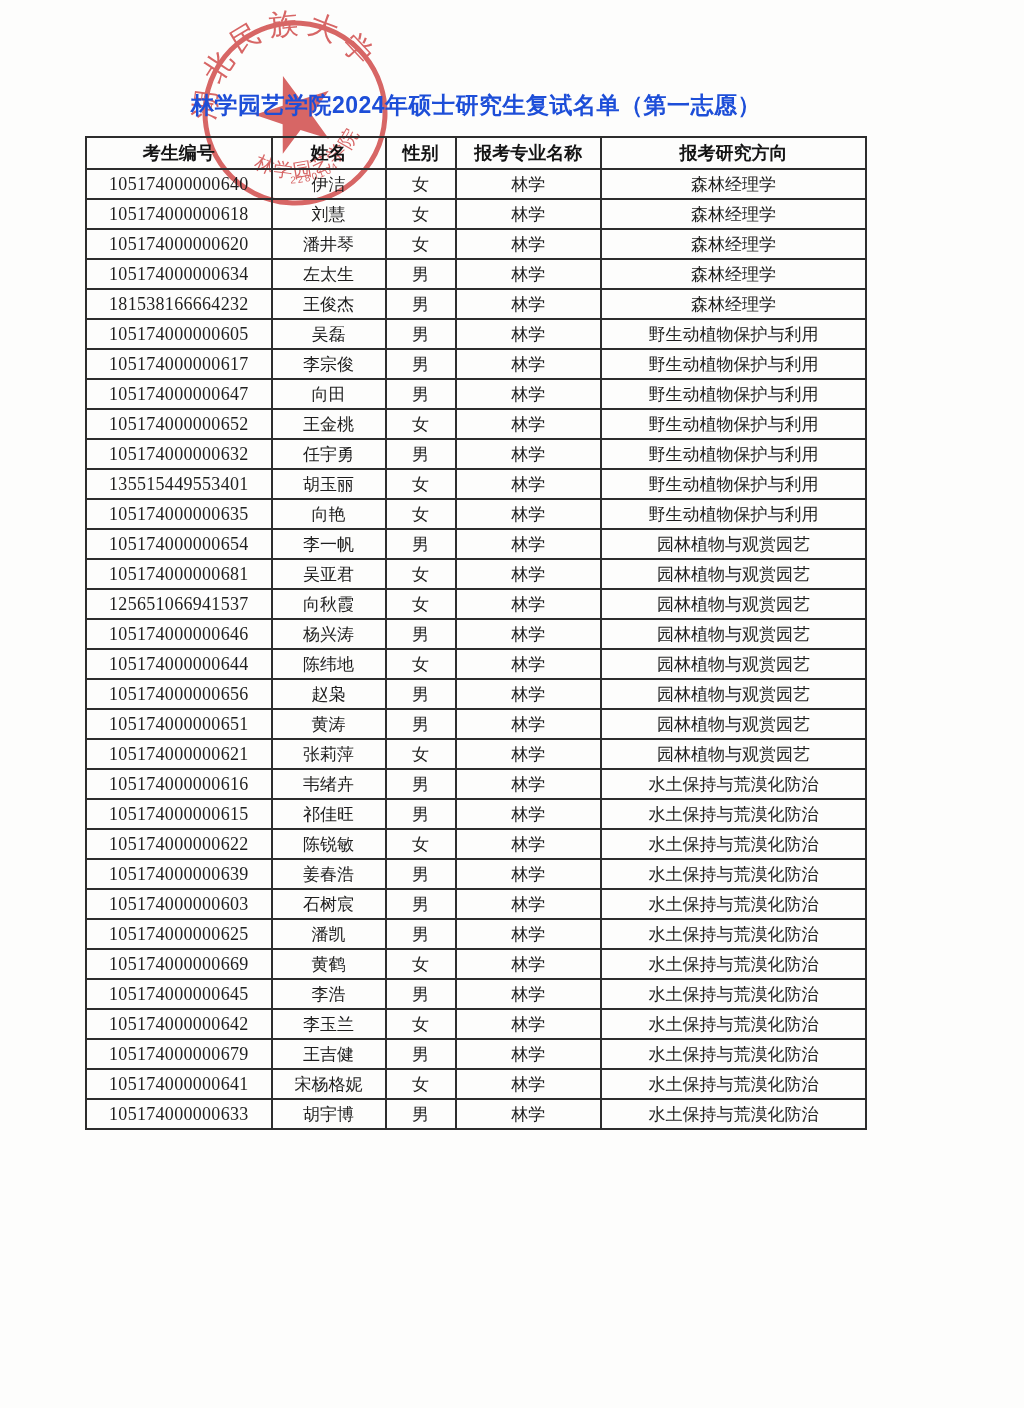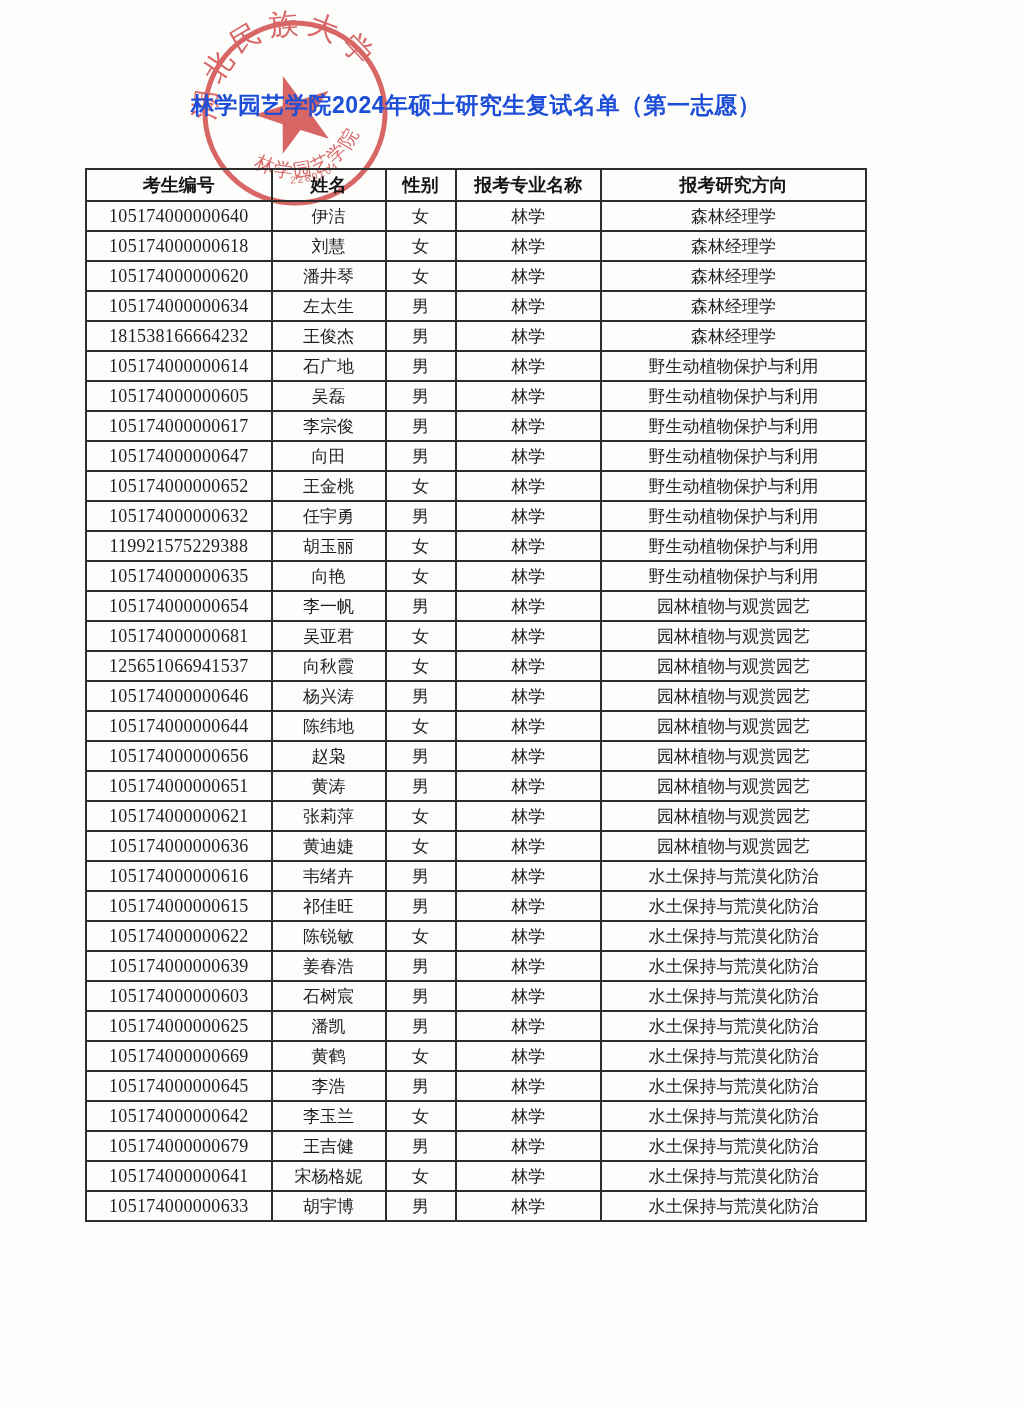--- a/index.html
+++ b/index.html
@@ -32,21 +32,20 @@
     white-space: nowrap;
   }
   .roster-table {
     position: absolute;
     left: 85px;
     top: 136px;
     width: 782px;
     border-collapse: collapse;
     table-layout: fixed;
     background: transparent;
-    margin-top: 32px;
   }
   .roster-table th, .roster-table td {
     border: 2px solid #2d2d2d;
     text-align: center;
     vertical-align: middle;
     padding: 0;
     overflow: hidden;
     white-space: nowrap;
   }
   .roster-table th {
@@ -150,27 +149,20 @@
     <td>森林经理学</td>
   </tr>
         <tr>
     <td class="cell-candidate-id">181538166664232</td>
     <td>王俊杰</td>
     <td>男</td>
     <td>林学</td>
     <td>森林经理学</td>
   </tr>
         <tr>
-    <td class="cell-candidate-id">105174000000614</td>
-    <td>石广地</td>
-    <td>男</td>
-    <td>林学</td>
-    <td>野生动植物保护与利用</td>
-  </tr>
-        <tr>
     <td class="cell-candidate-id">105174000000605</td>
     <td>吴磊</td>
     <td>男</td>
     <td>林学</td>
     <td>野生动植物保护与利用</td>
   </tr>
         <tr>
     <td class="cell-candidate-id">105174000000617</td>
     <td>李宗俊</td>
     <td>男</td>
@@ -192,21 +184,21 @@
     <td>野生动植物保护与利用</td>
   </tr>
         <tr>
     <td class="cell-candidate-id">105174000000632</td>
     <td>任宇勇</td>
     <td>男</td>
     <td>林学</td>
     <td>野生动植物保护与利用</td>
   </tr>
         <tr>
-    <td class="cell-candidate-id">119921575229388</td>
+    <td class="cell-candidate-id">135515449553401</td>
     <td>胡玉丽</td>
     <td>女</td>
     <td>林学</td>
     <td>野生动植物保护与利用</td>
   </tr>
         <tr>
     <td class="cell-candidate-id">105174000000635</td>
     <td>向艳</td>
     <td>女</td>
     <td>林学</td>
@@ -262,27 +254,20 @@
     <td>园林植物与观赏园艺</td>
   </tr>
         <tr>
     <td class="cell-candidate-id">105174000000621</td>
     <td>张莉萍</td>
     <td>女</td>
     <td>林学</td>
     <td>园林植物与观赏园艺</td>
   </tr>
         <tr>
-    <td class="cell-candidate-id">105174000000636</td>
-    <td>黄迪婕</td>
-    <td>女</td>
-    <td>林学</td>
-    <td>园林植物与观赏园艺</td>
-  </tr>
-        <tr>
     <td class="cell-candidate-id">105174000000616</td>
     <td>韦绪卉</td>
     <td>男</td>
     <td>林学</td>
     <td>水土保持与荒漠化防治</td>
   </tr>
         <tr>
     <td class="cell-candidate-id">105174000000615</td>
     <td>祁佳旺</td>
     <td>男</td>

